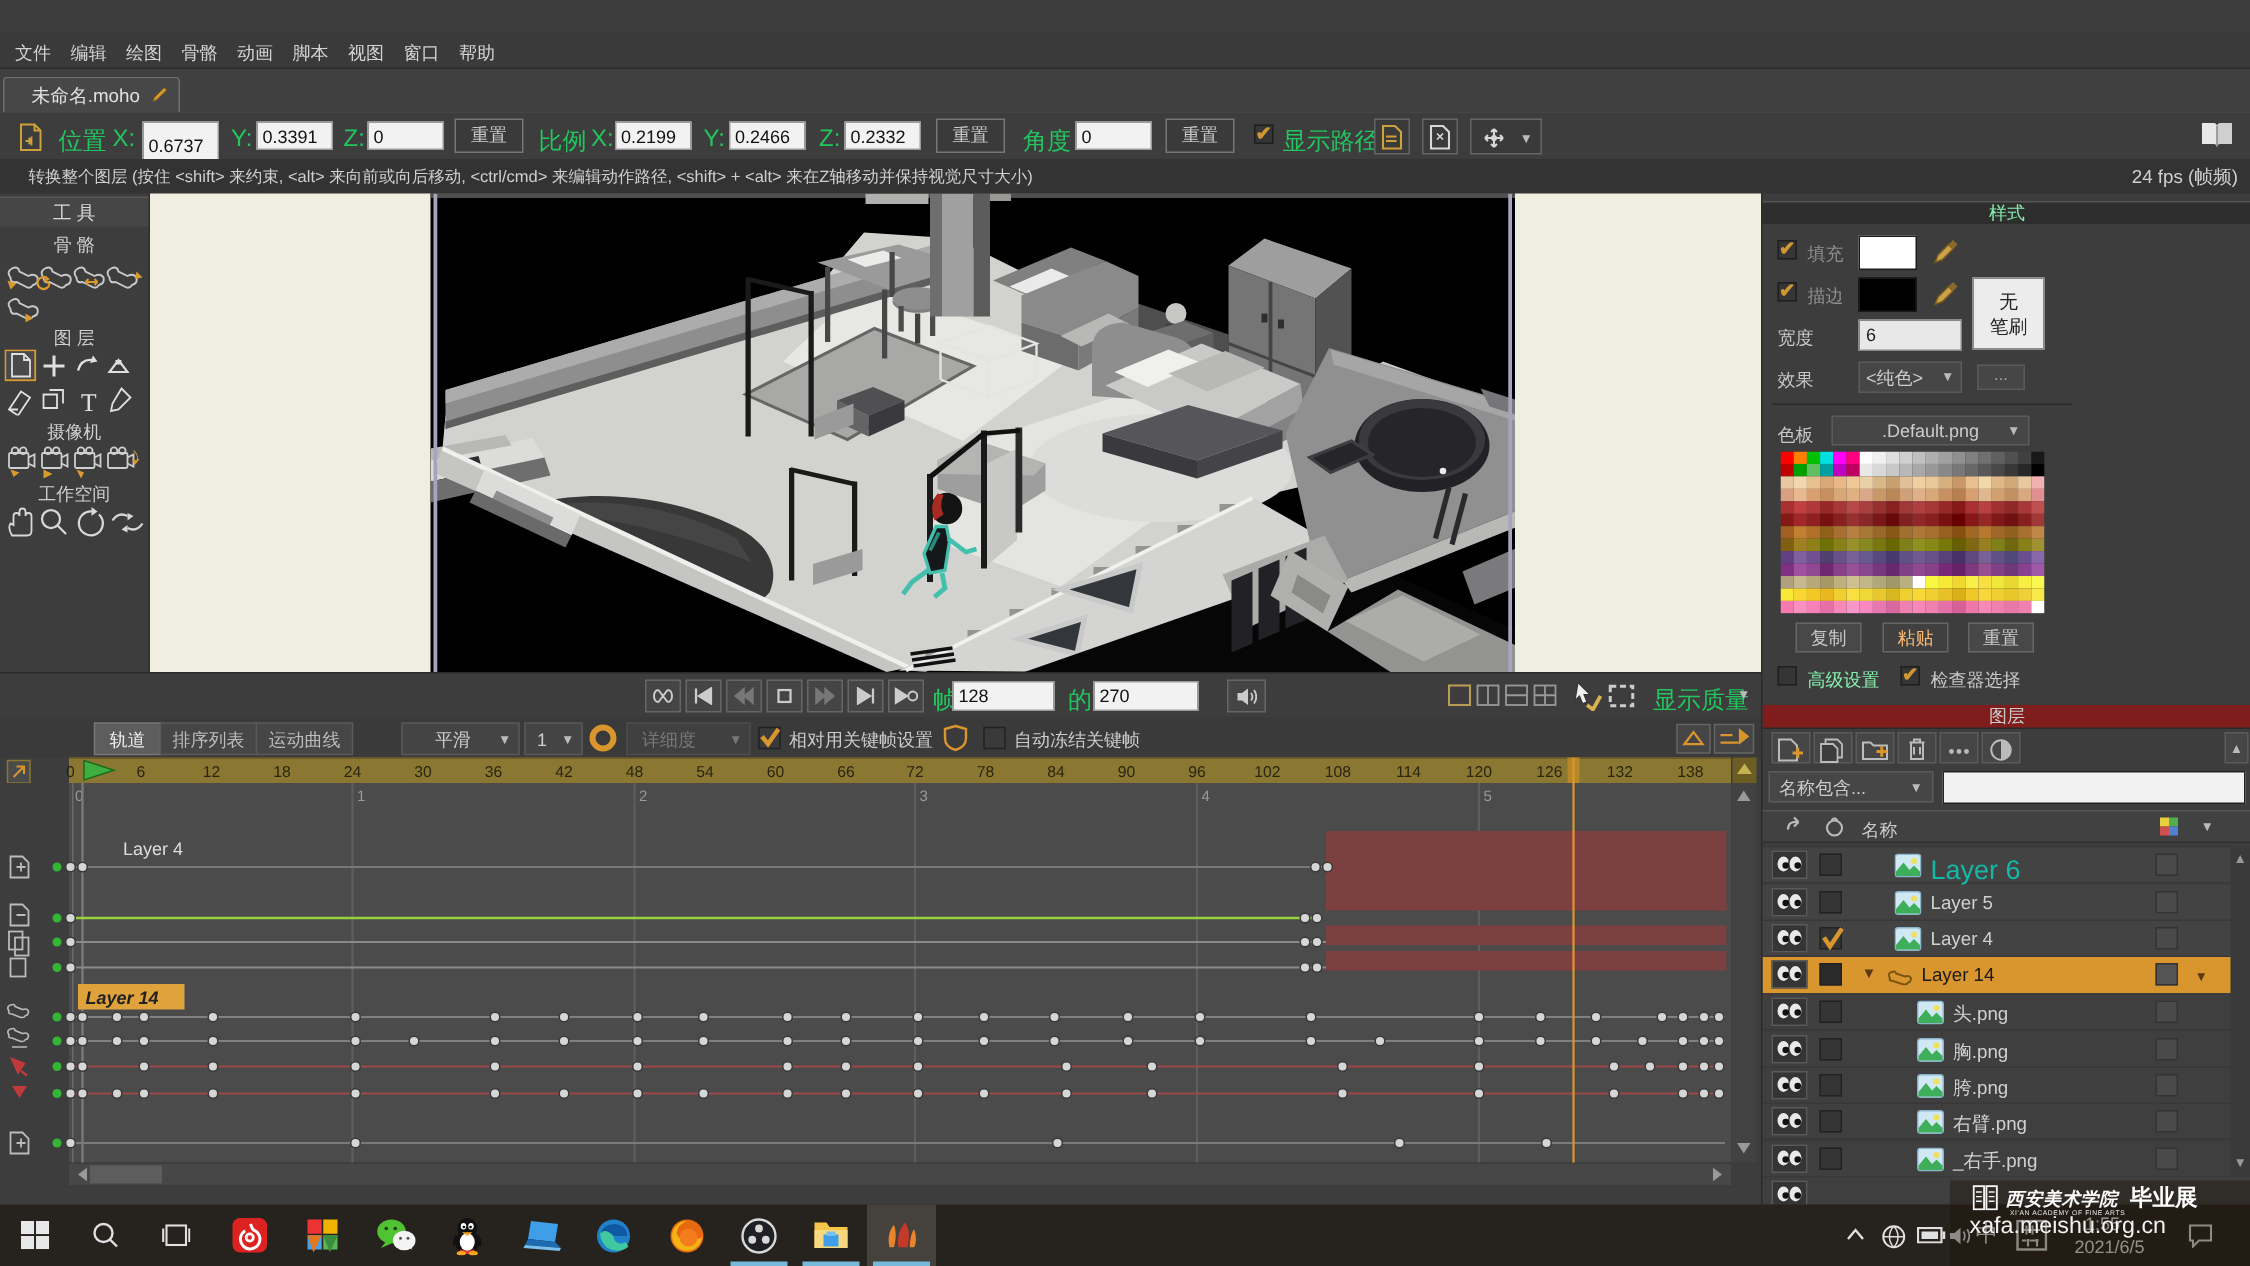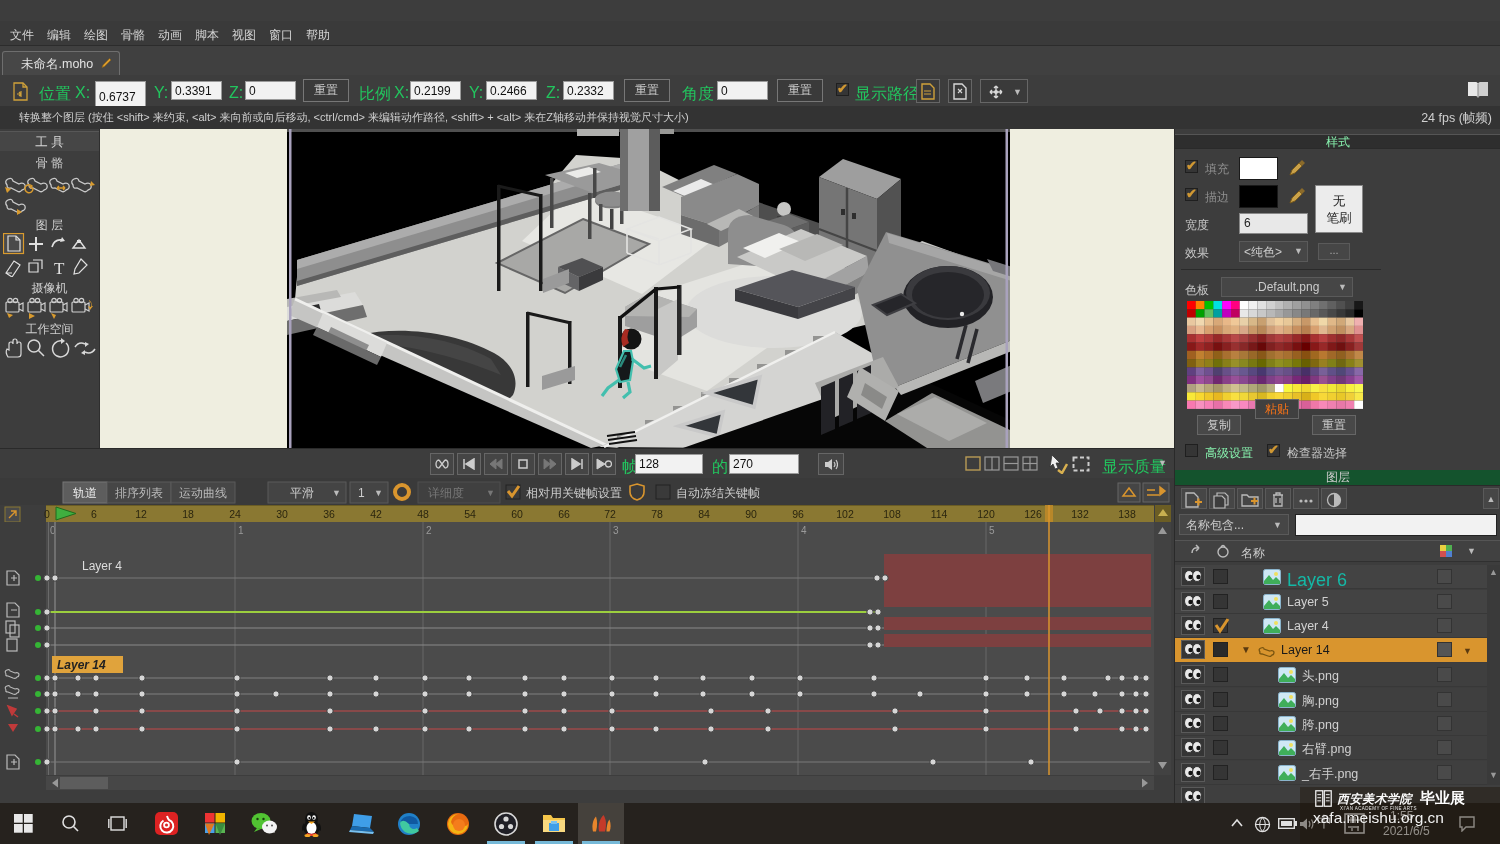--- a/index.html
+++ b/index.html
@@ -934,30 +934,30 @@
         <rect x="105.6" y="99.6" width="8.8" height="8.3" fill="#e870a8"></rect>
         <rect x="114.4" y="99.6" width="8.8" height="8.3" fill="#d86098"></rect>
         <rect x="123.2" y="99.6" width="8.8" height="8.3" fill="#f078a8"></rect>
         <rect x="132.0" y="99.6" width="8.8" height="8.3" fill="#f888b8"></rect>
         <rect x="140.8" y="99.6" width="8.8" height="8.3" fill="#f080b0"></rect>
         <rect x="149.6" y="99.6" width="8.8" height="8.3" fill="#e878a8"></rect>
         <rect x="158.4" y="99.6" width="8.8" height="8.3" fill="#f080b0"></rect>
         <rect x="167.2" y="99.6" width="8.8" height="8.3" fill="#ffffff"></rect>
       </svg>
     <div class="btn abs" style="left:22px;top:286px;width:44px;height:20px;line-height:18px;background:#484848;">复制</div>
-    <div class="btn abs" style="left:80px;top:270px;width:44px;height:20px;line-height:18px;background:#404040;color:#f97316;">粘贴</div>
+    <div class="btn abs" style="left:80px;top:286px;width:44px;height:20px;line-height:18px;background:#404040;color:#fdba74;">粘贴</div>
     <div class="btn abs" style="left:137px;top:286px;width:44px;height:20px;line-height:18px;background:#484848;">重置</div>
     <span class="chk abs" style="left:10px;top:315px;"></span>
     <span class="abs" style="left:30px;top:316px;font-size:12px;color:#86efac;">高级设置</span>
     <span class="chk on abs" style="left:92px;top:315px;"></span>
     <span class="abs" style="left:112px;top:316px;font-size:12px;color:#c8c8c8;">检查器选择</span>
   </div>
 
   <div class="abs" id="layerspanel" style="left:1174px;top:470px;width:326px;height:333px;background:#3d3d3d;border-left:1px solid #2a2a2a;overflow:hidden;">
-    <div class="abs" style="left:0;top:0;width:326px;height:16px;background:#14532d;border-bottom:1px solid #2a2a2a;text-align:center;color:#ccc;font-size:12px;line-height:15px;">图层</div>
+    <div class="abs" style="left:0;top:0;width:326px;height:16px;background:#7f1d1d;border-bottom:1px solid #2a2a2a;text-align:center;color:#ccc;font-size:12px;line-height:15px;">图层</div>
     <div class="abs" style="left:6px;top:18px;width:26px;height:21px;background:#464646;border:1px solid #5a5a5a;"><svg width="20" height="19" viewBox="0 0 20 19" style="margin:1px 2px;">
           <path d="M2 3 h8 l4 4 v10 h-12 z" fill="none" stroke="#bbb" stroke-width="1.3"></path>
           <path d="M11 12 h7 m-3.5 -3.5 v7" stroke="#d9952e" stroke-width="2"></path>
         </svg></div>
     <div class="abs" style="left:34px;top:18px;width:26px;height:21px;background:#464646;border:1px solid #5a5a5a;"><svg width="20" height="19" viewBox="0 0 20 19" style="margin:1px 2px;">
           <path d="M5 3 h8 l3 3 v9 h-11 z" fill="none" stroke="#bbb" stroke-width="1.2"></path>
           <path d="M2 6 h8 l3 3 v9 h-11 z" fill="#3d3d3d" stroke="#bbb" stroke-width="1.2"></path>
         </svg></div>
     <div class="abs" style="left:62px;top:18px;width:26px;height:21px;background:#464646;border:1px solid #5a5a5a;"><svg width="20" height="19" viewBox="0 0 20 19" style="margin:1px 2px;">
           <path d="M2 5 h5 l2 2 h9 v9 h-16 z" fill="none" stroke="#bbb" stroke-width="1.3"></path>

